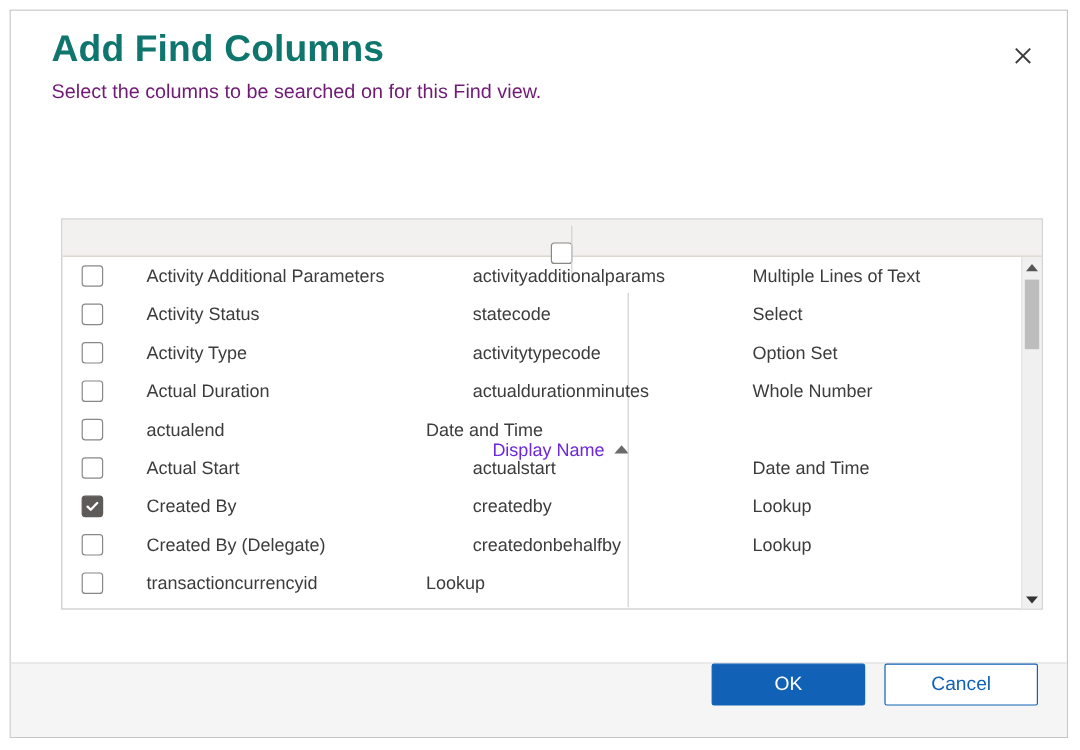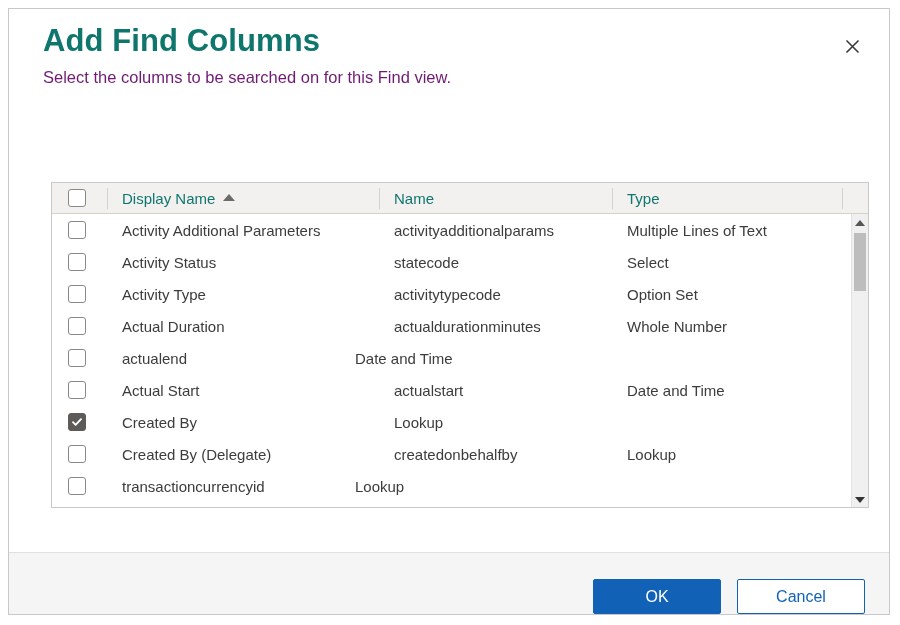--- a/index.html
+++ b/index.html
@@ -86,21 +86,22 @@
   }
 
   .grid-head {
     display: flex;
     height: 31px;
     background: #f2f1f0;
     border-bottom: 1px solid #d8d2c4;
     box-sizing: border-box;
     align-items: center;
     font-size: 15px;
-    color: #0f766e;
+    color: #6d28d9;
+    flex-direction: column;
   }
   .grid-head .th {
     position: relative;
     height: 31px;
     display: flex;
     align-items: center;
     box-sizing: border-box;
   }
   .th-divider {
     position: absolute;
@@ -215,21 +216,21 @@
     cursor: pointer;
   }
 
   
   .dlg-footer {
     flex: 0 0 auto;
     height: 62px;
     background: #f5f5f5;
     border-top: 1px solid #e0e0e0;
     display: flex;
-    align-items: flex-end;
+    align-items: flex-start;
     justify-content: flex-end;
     padding-right: 24px;
     gap: 16px;
     box-sizing: border-box;
   }
   .btn {
     font-family: "Liberation Sans", sans-serif;
     font-size: 16px;
     height: 35px;
     min-width: 128px;
@@ -344,20 +345,21 @@
             </div>
             <div class="grid-row">
               <div class="cell col-check">
                 <span class="cbx checked">
                   <svg class="tick" width="12" height="12" viewBox="0 0 12 12" aria-hidden="true">
                     <path d="M2 6.2 L4.6 8.8 L10 3.2" stroke="#ffffff" stroke-width="1.9" fill="none" stroke-linecap="round" stroke-linejoin="round"></path>
                   </svg>
                 </span>
               </div>
               <div class="cell col-disp">Created By</div>
+              <div class="cell col-name">createdby</div>
               <div class="cell col-type">Lookup</div>
             </div>
             <div class="grid-row">
               <div class="cell col-check">
                 <span class="cbx"></span>
               </div>
               <div class="cell col-disp">Created By (Delegate)</div>
               <div class="cell col-name">createdonbehalfby</div>
               <div class="cell col-type">Lookup</div>
             </div>

